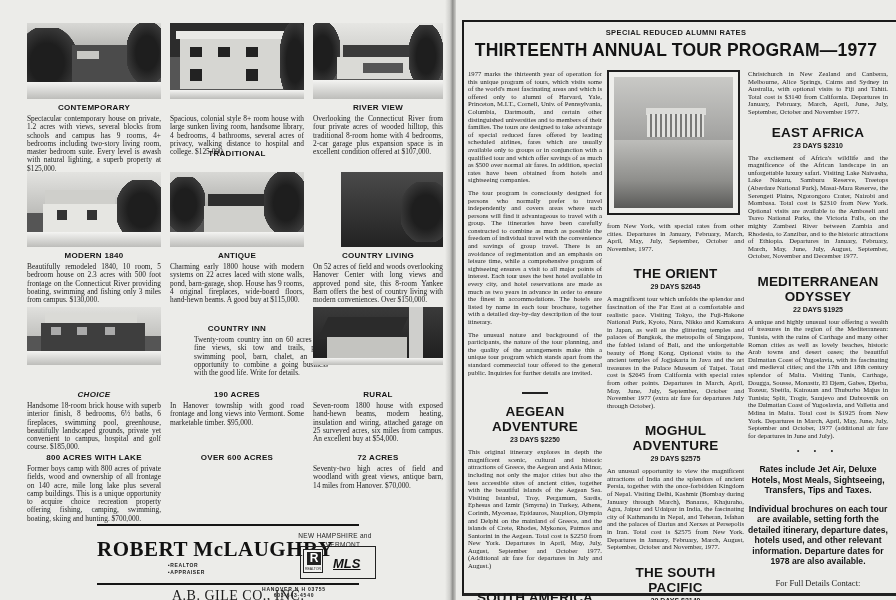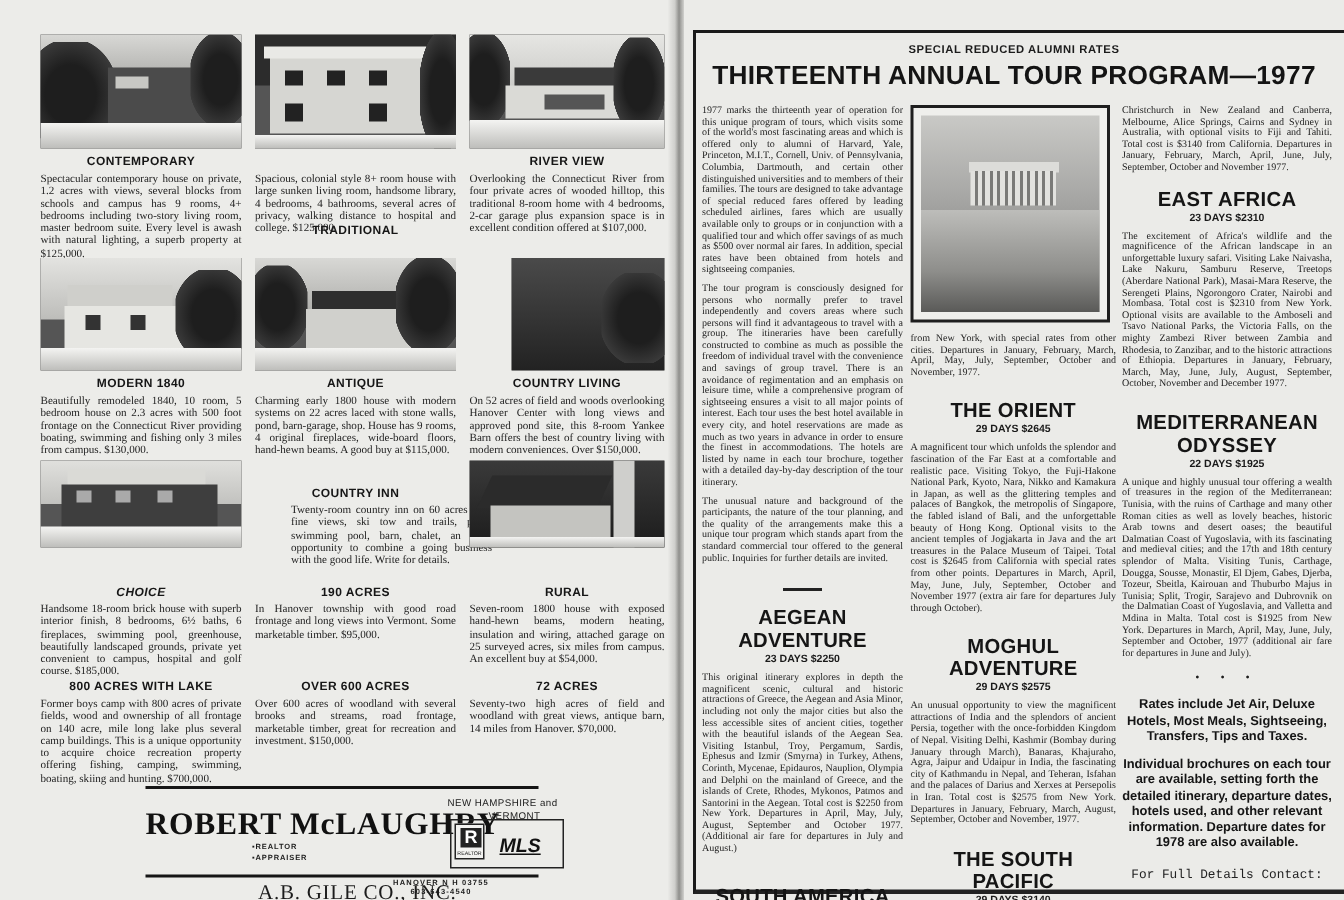--- a/index.html
+++ b/index.html
@@ -62,21 +62,21 @@
   .r-sub { font-family: "Liberation Sans", sans-serif; font-weight: bold; font-size: 7px; text-align: center; margin: 2px 0 5px; color: #1a1a1a; }
   .short-rule { width: 26px; height: 2px; background: #222; margin: 26px auto 16px; }
 
   .parthenon { position: absolute; left: 6px; top: 4px; width: 133px; height: 145px; border: 2px solid #1e1e1e; background: #efefec; padding: 5px; }
   .parthenon .img { position: relative; width: 100%; height: 100%; background: linear-gradient(#c9c9c6 0%, #a8a8a6 40%, #8c8c8a 70%, #6a6a68 100%); overflow: hidden; }
   .parthenon .temple { position: absolute; left: 28%; top: 28%; width: 48%; height: 18%; background: repeating-linear-gradient(90deg, #e2e2df 0 3px, #7a7a78 3px 5px); }
   .parthenon .pediment { position: absolute; left: 27%; top: 24%; width: 50%; height: 5%; background: #dcdcd9; }
   .parthenon .hill { position: absolute; left: 0; top: 48%; width: 100%; height: 52%; background: linear-gradient(#bdbdba, #8e8e8b 60%, #5a5a58); }
 
   .closing { font-family: "Liberation Sans", sans-serif; font-weight: bold; font-size: 8.6px; line-height: 10.5px; text-align: center; color: #151515; }
-  .closing-plain { font-family: Liberation Mono, monospace; font-size: 8.5px; text-align: center; margin: 11px 0; color: #222; }
+  .closing-plain { font-family: Liberation Serif, serif; font-size: 8.5px; text-align: center; margin: 11px 0; color: #222; }
   .dots { text-align: center; font-size: 8px; letter-spacing: 6px; margin-bottom: 8px; }
 </style>
 </head>
 <body>
 
 <div class="left-page">
 
   <div class="photo" style="left:27px;top:23px;width:134px;height:76px;">
     <div class="sky"></div>
       <div class="tree" style="left:-10px;top:5px;width:60px;height:70px;"></div>
@@ -165,21 +165,20 @@
   <div class="l-title" style="left:27px;top:390px;width:134px;font-style:italic;">CHOICE</div>
   <div class="l-text" style="left:27px;top:402px;width:134px;">Handsome 18-room brick house with superb interior finish, 8 bedrooms, 6½ baths, 6 fireplaces, swimming pool, greenhouse, beautifully landscaped grounds, private yet convenient to campus, hospital and golf course. $185,000.</div>
   <div class="l-title" style="left:170px;top:390px;width:134px;">190 ACRES</div>
   <div class="l-text" style="left:170px;top:402px;width:134px;">In Hanover township with good road frontage and long views into Vermont. Some marketable timber. $95,000.</div>
   <div class="l-title" style="left:313px;top:390px;width:130px;">RURAL</div>
   <div class="l-text" style="left:313px;top:402px;width:130px;">Seven-room 1800 house with exposed hand-hewn beams, modern heating, insulation and wiring, attached garage on 25 surveyed acres, six miles from campus. An excellent buy at $54,000.</div>
 
   <div class="l-title" style="left:27px;top:453px;width:134px;">800 ACRES WITH LAKE</div>
   <div class="l-text" style="left:27px;top:465px;width:134px;">Former boys camp with 800 acres of private fields, wood and ownership of all frontage on 140 acre, mile long lake plus several camp buildings. This is a unique opportunity to acquire choice recreation property offering fishing, camping, swimming, boating, skiing and hunting. $700,000.</div>
   <div class="l-title" style="left:170px;top:453px;width:134px;">OVER 600 ACRES</div>
-  <div class="l-text" style="left:170px;top:465px;width:134px;">Over 600 acres of woodland with several brooks and streams, road frontage, marketable timber, great for recreation and investment. $150,000.</div>
   <div class="l-title" style="left:313px;top:453px;width:130px;">72 ACRES</div>
   <div class="l-text" style="left:313px;top:465px;width:130px;">Seventy-two high acres of field and woodland with great views, antique barn, 14 miles from Hanover. $70,000.</div>
 
   <div class="ad-rule" style="left:97px;top:524px;width:262px;"></div>
   <div class="ad-name" style="left:97px;top:537px;">ROBERT McLAUGHRY</div>
   <div class="ad-small" style="left:168px;top:562px;">▪REALTOR</div>
   <div class="ad-small" style="left:168px;top:569px;">▪APPRAISER</div>
   <div class="ad-state" style="left:296px;top:532px;width:78px;">NEW HAMPSHIRE and</div>
   <div class="ad-state" style="left:312px;top:541px;width:62px;">VERMONT</div>
   <div class="ad-box" style="left:300px;top:546px;width:76px;height:33px;"></div>

